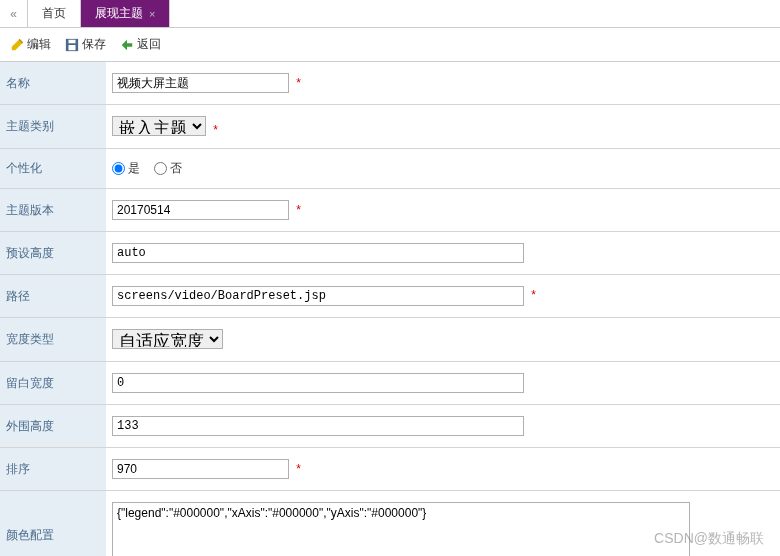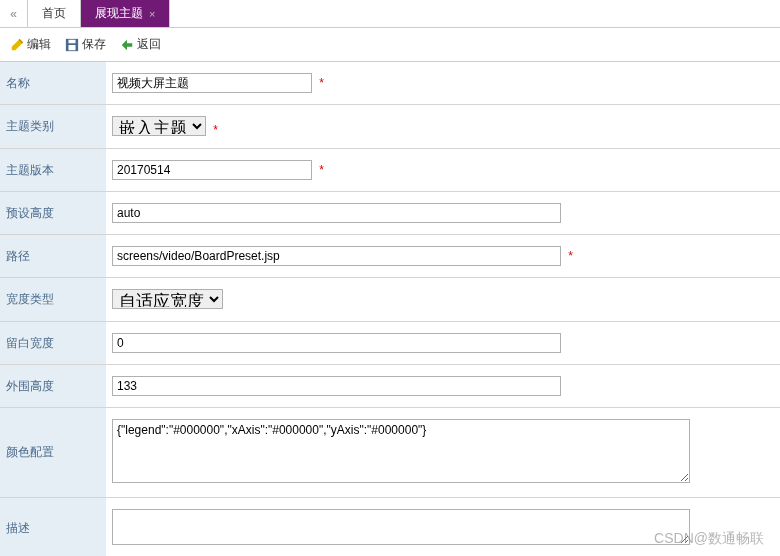--- a/index.html
+++ b/index.html
@@ -17,22 +17,22 @@
     .icon-save { width: 14px; height: 14px; }
     .icon-back { width: 14px; height: 14px; }
     
     .form-table { width: 100%; border-collapse: collapse; }
     .form-table tr { border-bottom: 1px solid #d4d4d4; }
     .form-table td { padding: 11px 6px; vertical-align: middle; }
     .label-cell { width: 106px; background: #e6eef5; color: #4a6a8a; font-weight: normal; padding-left: 14px; }
     .value-cell { background: #fff; }
     
     .text-input { border: 1px solid #b0b0b0; padding: 2px 4px; font-size: 12px; font-family: inherit; height: 20px; background: #fff; }
-    .text-input.w220 { width: 200px; }
-    .text-input.w392 { width: 449px; }
+    .text-input.w220 { width: 177px; }
+    .text-input.w392 { width: 412px; font-family: Liberation Mono, monospace; }
     select { border: 1px solid #b0b0b0; padding: 1px 2px; font-size: 17px; font-family: inherit; height: 20px; background: #efefef; }
     textarea { border: 1px solid #b0b0b0; padding: 3px 4px; font-size: 12px; font-family: inherit; width: 578px; resize: both; background: #fff; }
     .required { color: #d00; margin-left: 4px; }
     .radio-group { display: flex; align-items: center; gap: 4px; }
     .radio-group label { margin-right: 10px; display: flex; align-items: center; gap: 3px; }
     
     .watermark { position: fixed; bottom: 8px; right: 16px; color: rgba(120,120,120,0.55); font-size: 14px; pointer-events: none; }
   </style>
 </head>
 <body>
@@ -80,20 +80,35 @@
     </td>
   </tr>
   <tr>
     <td class="label-cell">主题类别</td>
     <td class="value-cell">
       <select><option>嵌入主题</option></select>
       <span class="required">*</span>
     </td>
   </tr>
   <tr>
+    <td class="label-cell">个性化</td>
+    <td class="value-cell">
+      <div class="radio-group">
+        <label>
+              <input type="radio" name="p" checked="" style="">
+              <span>是</span>
+            </label>
+        <label>
+              <input type="radio" name="p" style="">
+              <span>否</span>
+            </label>
+      </div>
+    </td>
+  </tr>
+  <tr>
     <td class="label-cell">主题版本</td>
     <td class="value-cell">
       <input class="text-input w220" value="20170514" style="">
       <span class="required">*</span>
     </td>
   </tr>
   <tr>
     <td class="label-cell">预设高度</td>
     <td class="value-cell">
       <input class="text-input w392" value="auto" style="">
@@ -118,20 +133,27 @@
       <input class="text-input w392" value="0" style="">
     </td>
   </tr>
   <tr>
     <td class="label-cell">外围高度</td>
     <td class="value-cell">
       <input class="text-input w392" value="133" style="">
     </td>
   </tr>
   <tr>
+    <td class="label-cell">排序</td>
+    <td class="value-cell">
+      <input class="text-input w220" value="970" style="">
+      <span class="required">*</span>
+    </td>
+  </tr>
+  <tr>
     <td class="label-cell">颜色配置</td>
     <td class="value-cell">
       <textarea rows="4" style="">{"legend":"#000000","xAxis":"#000000","yAxis":"#000000"}</textarea>
     </td>
   </tr>
   <tr>
     <td class="label-cell">描述</td>
     <td class="value-cell">
       <textarea rows="2" style=""></textarea>
     </td>

